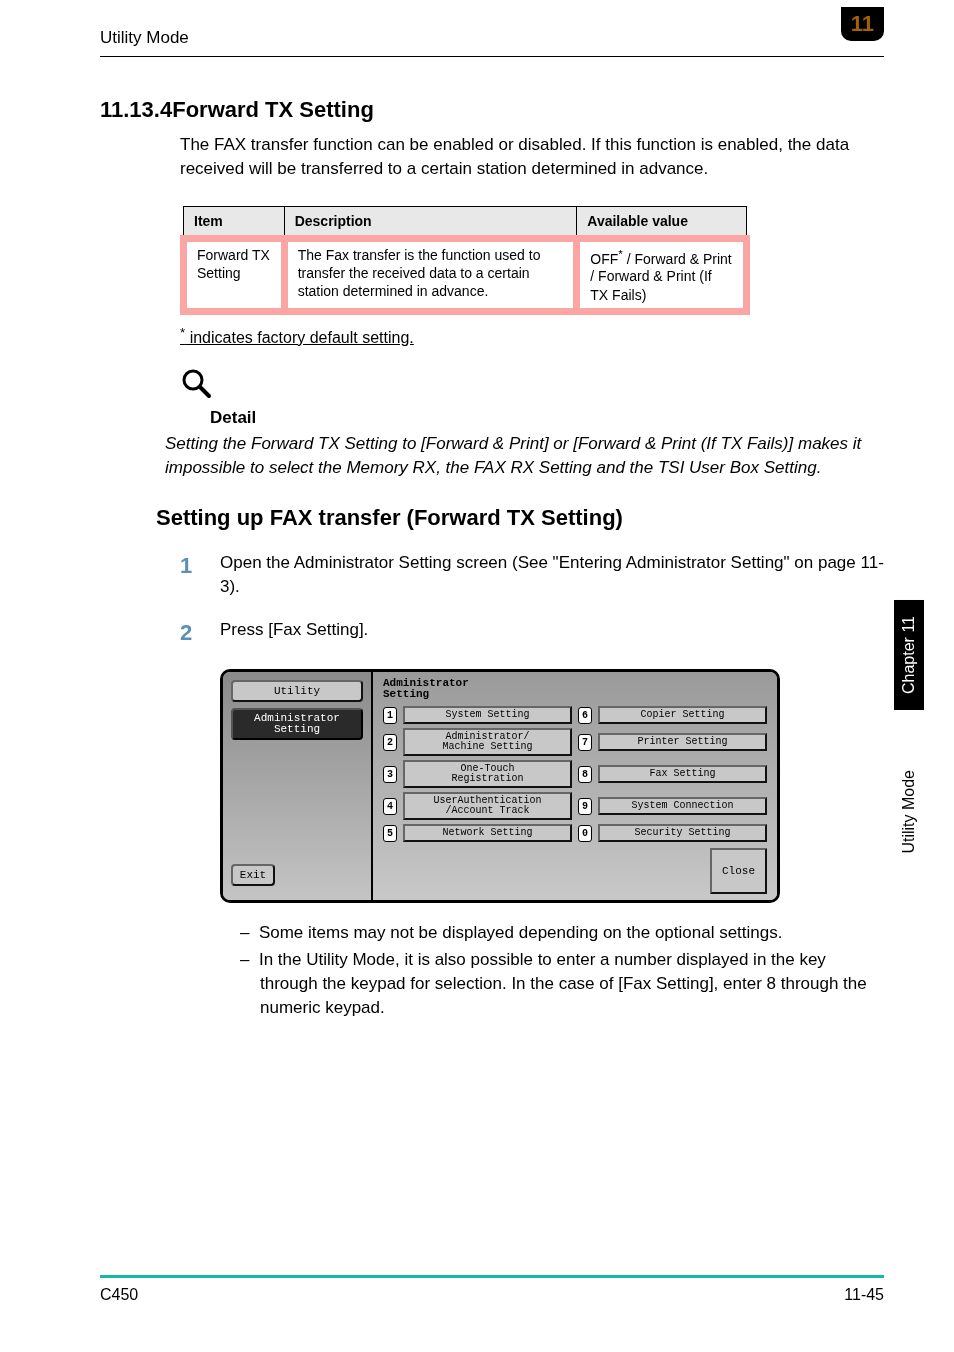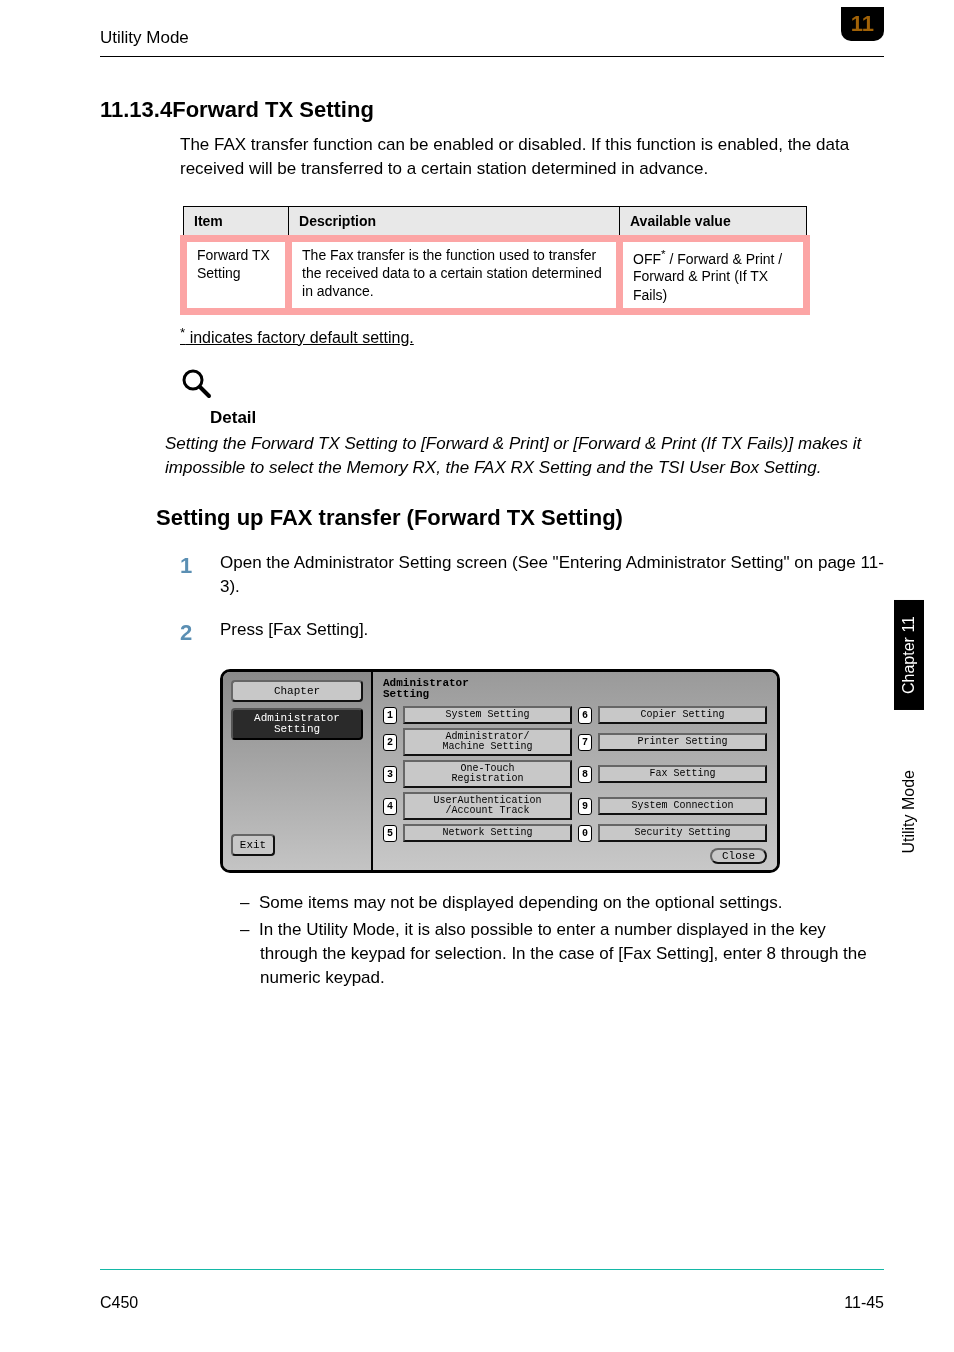--- a/index.html
+++ b/index.html
@@ -40,21 +40,21 @@
       margin: 20px 0 10px 0;
     }
     .intro {
       font-size: 17px;
       line-height: 1.4;
       margin-left: 80px;
       margin-bottom: 25px;
     }
     table.simple {
       border-collapse: collapse;
-      width: 630px;
+      width: 570px;
       margin-left: 80px;
       margin-bottom: 10px;
       font-size: 14px;
     }
     table.simple th {
       background: #e8e8e8;
       text-align: left;
       font-weight: bold;
       padding: 6px 10px;
       border: 1px solid #000;
@@ -185,23 +185,23 @@
       white-space: nowrap;
     }
     .close-row {
       display: flex;
       justify-content: flex-end;
       margin-top: 6px;
     }
     .close-btn {
       background: #c8c8c8;
       border: 2px outset #666;
-      padding: 0 10px;
+      padding: 15px 10px;
       font-size: 11px;
-      border-radius: 10px;
+      border-radius: 1px;
     }
     .notes {
       margin-left: 140px;
       font-size: 17px;
       line-height: 1.4;
     }
     .notes li {
       list-style: none;
       text-indent: -20px;
       padding-left: 20px;
@@ -221,28 +221,28 @@
     .side-label {
       position: absolute;
       right: 36px;
       top: 770px;
       writing-mode: vertical-rl;
       transform: rotate(180deg);
       font-size: 16px;
     }
     .footer {
       position: absolute;
-      bottom: 40px;
+      bottom: 48px;
       left: 100px;
       right: 70px;
-      border-top: 1px solid #14b8a6;
+      border-top: 3px solid #14b8a6;
       display: flex;
       justify-content: space-between;
       font-size: 16px;
-      padding-top: 24px;
+      padding-top: 8px;
     }
   </style>
 </head>
 <body>
 
 <div class="header">
   <div class="header-title">Utility Mode</div>
   <div class="header-badge">11</div>
 </div>
 
@@ -285,21 +285,21 @@
 
   <div class="step">
     <div class="step-num">2</div>
     <div class="step-body">Press [Fax Setting].</div>
   </div>
 
   <div class="ui-panel">
     <div class="panel-outer">
       <div class="panel-left">
         <div>
-          <div class="btn3d">Chapter</div>
+          <div class="btn3d">Utility</div>
           <div class="btn3d dark" style="white-space:pre-line">Administrator
 Setting</div>
         </div>
         <div>
           <div class="btn3d" style="width:44px">Exit</div>
         </div>
       </div>
       <div class="panel-right">
         <div class="panel-title" style="white-space:pre-line">Administrator
 Setting</div>

